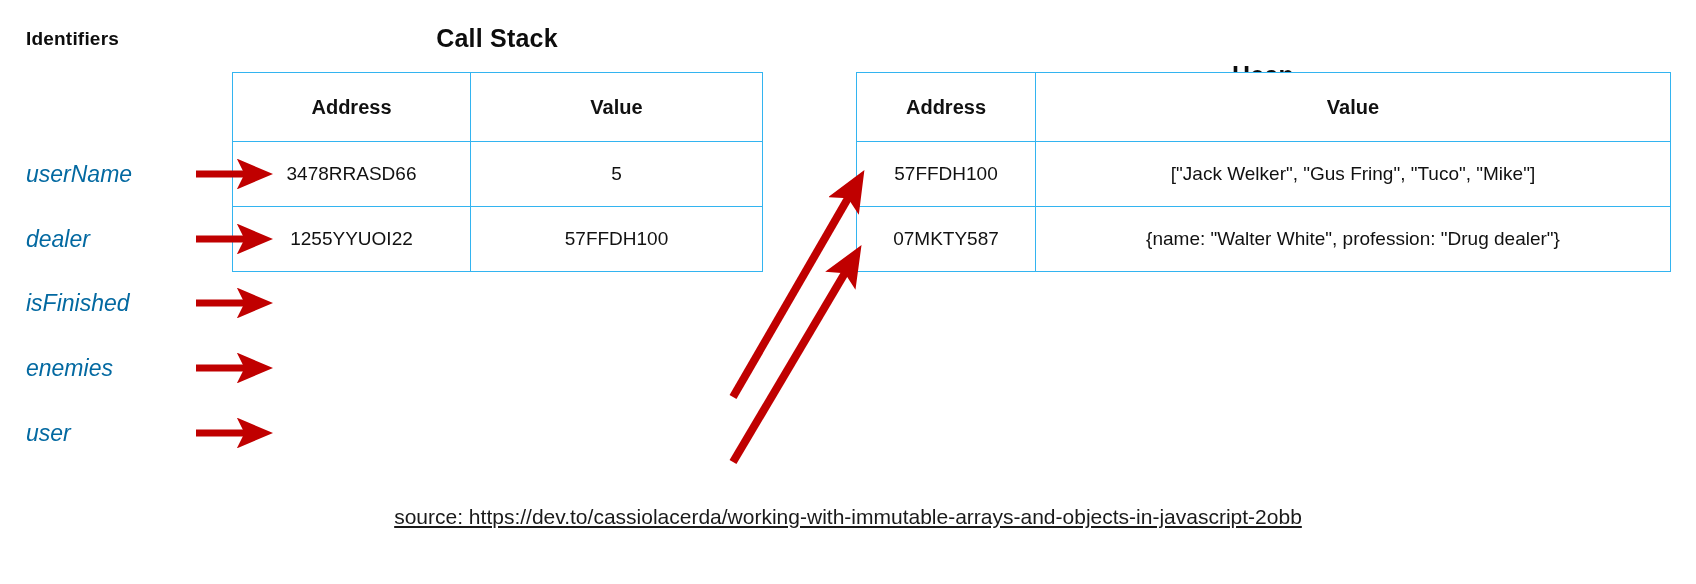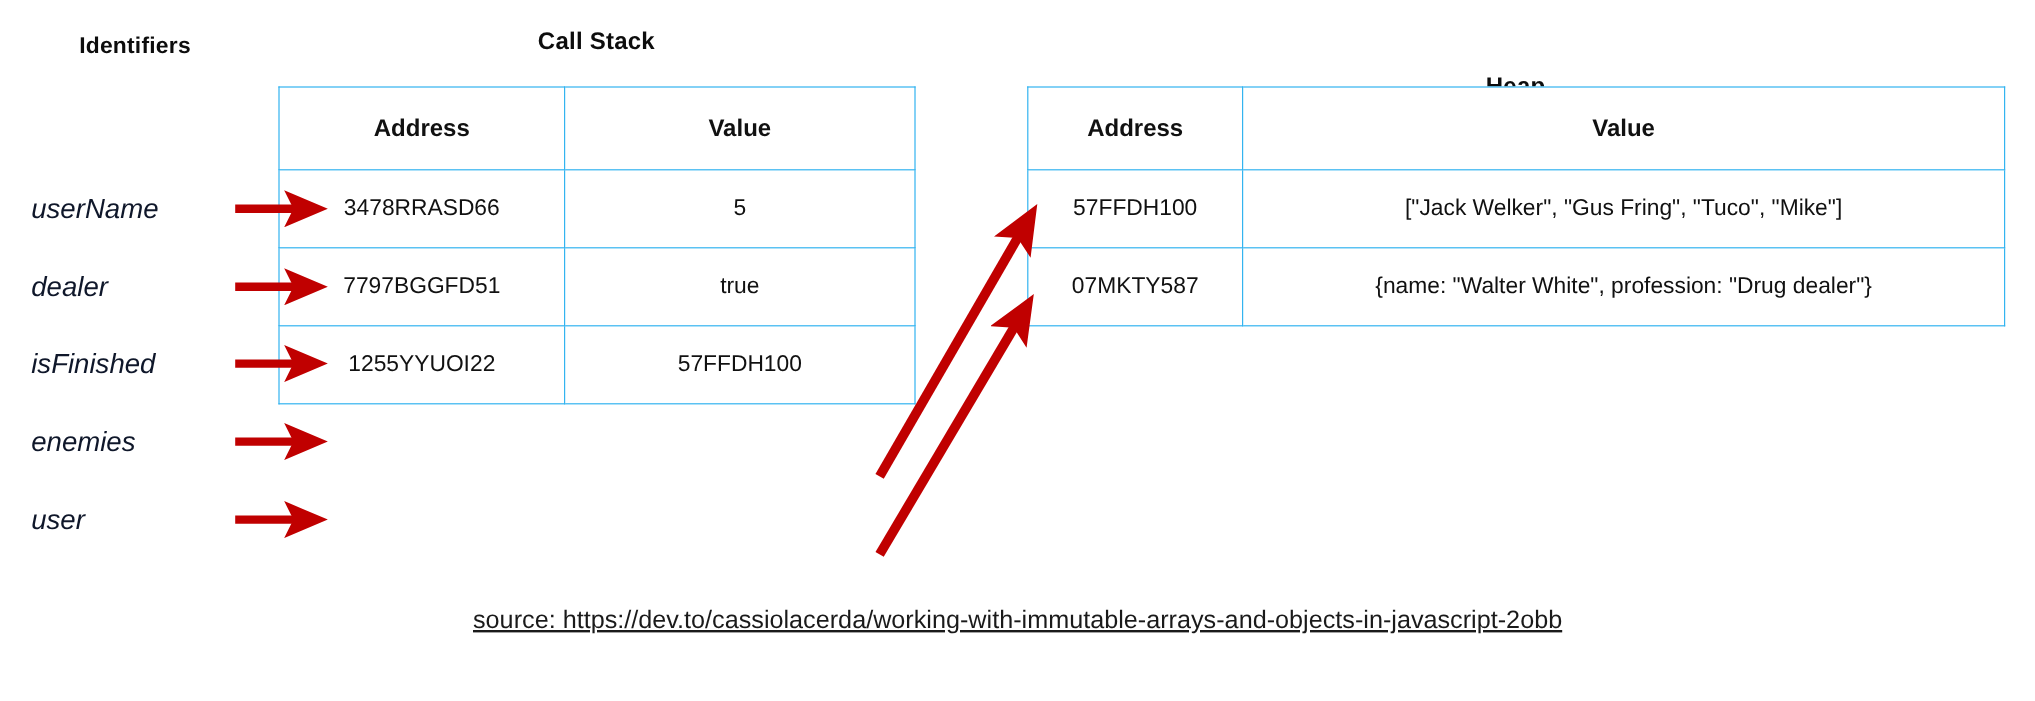--- a/index.html
+++ b/index.html
@@ -19,30 +19,29 @@
   #stage {
     position: relative;
     width: 1696px;
     height: 584px;
   }
 
   
   .section-title {
     position: absolute;
     font-weight: bold;
-    font-size: 20px;
+    font-size: 25px;
     letter-spacing: 0.2px;
     color: #0d0d0d;
     white-space: nowrap;
   }
   #identifiers-title {
     left: 26px;
     top: 28px;
     font-size: 19px;
-    margin-left: 40px;
   }
   #callstack-title {
     left: 232px;
     top: 24px;
     width: 530px;
     text-align: center;
   }
   #heap-title {
     left: 856px;
     top: 24px;
@@ -97,21 +96,21 @@
   }
   #heap-table td.val-cell {
     font-size: 19px;
   }
 
   
   .ident-label {
     position: absolute;
     font-style: italic;
     font-size: 23px;
-    color: #0f172a;
+    color: #0369a1;
     white-space: nowrap;
     left: 26px;
     transform: translateY(-50%);
   }
 
   
   #arrow-layer {
     position: absolute;
     left: 0;
     top: 0;
@@ -158,24 +157,20 @@
     <thead>
       <tr>
         <th>Address</th>
         <th>Value</th>
       </tr>
     </thead>
     <tbody>
       <tr>
         <td>3478RRASD66</td>
         <td>5</td>
-      </tr>
-      <tr>
-        <td>7797BGGFD51</td>
-        <td>true</td>
       </tr>
       <tr>
         <td>1255YYUOI22</td>
         <td>57FFDH100</td>
       </tr>
     </tbody>
   </table>
 
   <table class="mem-table" id="heap-table">
     <colgroup>

